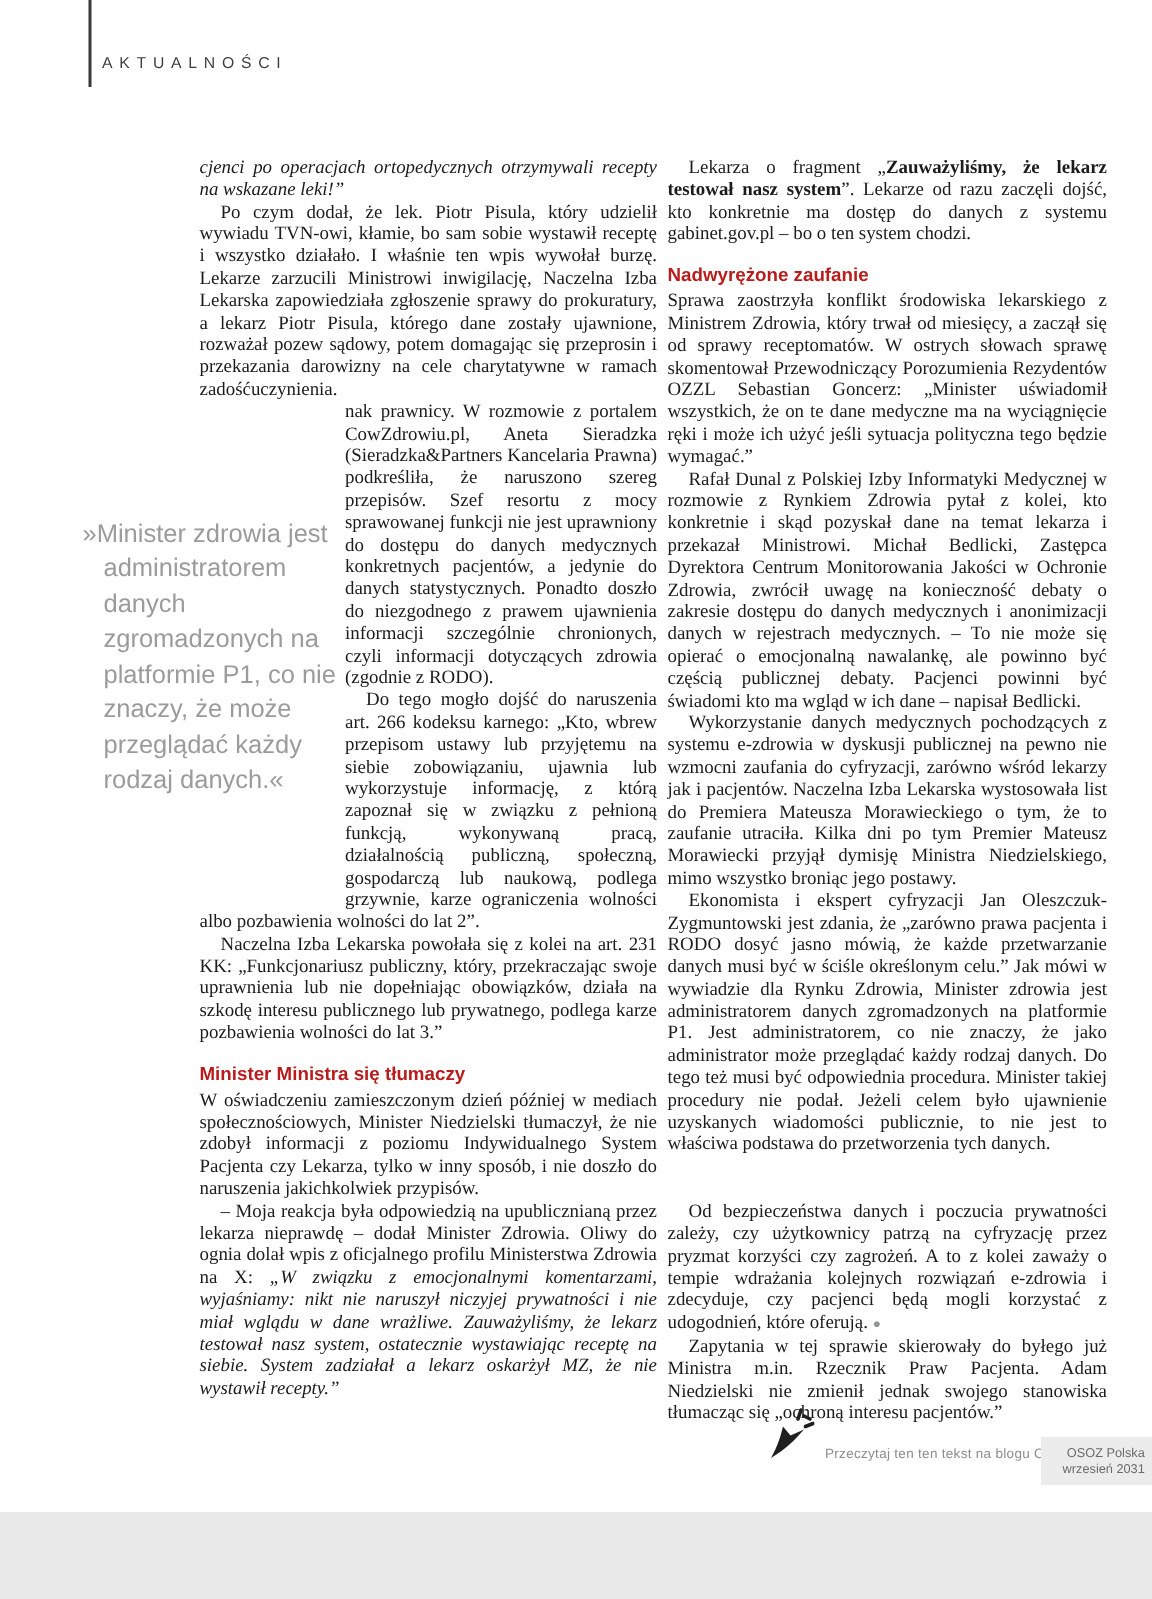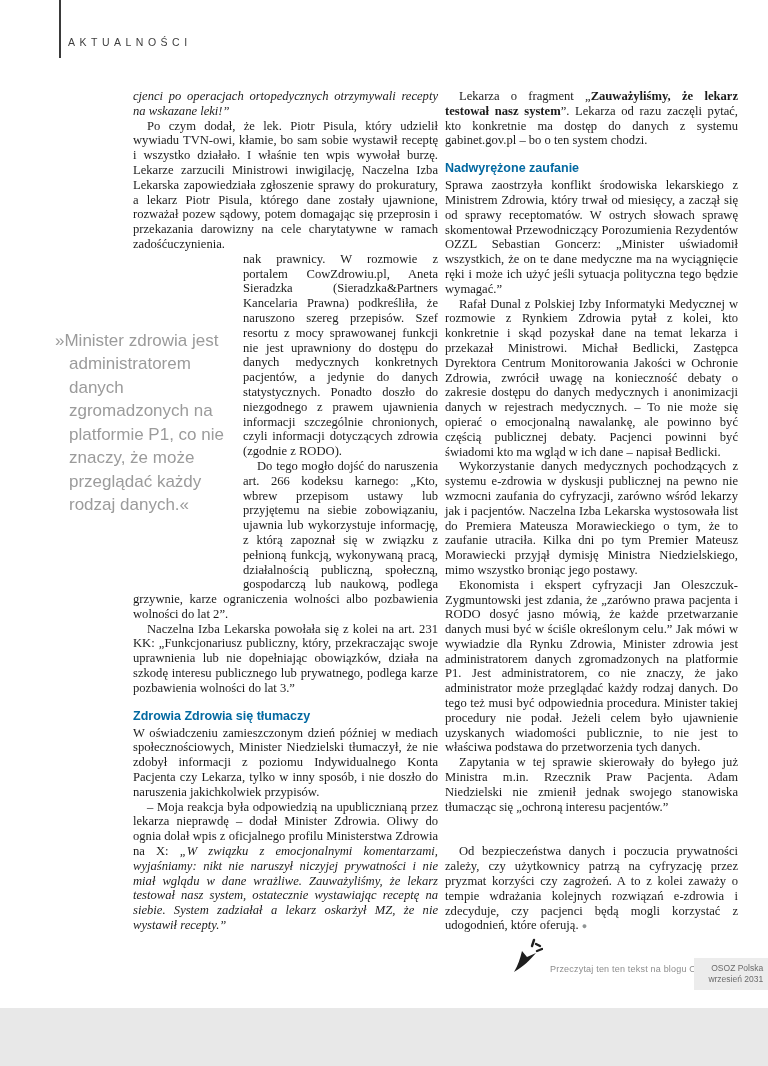--- a/index.html
+++ b/index.html
@@ -18,40 +18,40 @@
     position:absolute;left:59px;top:0;
     width:2px;height:58px;background:#3a3a3a;
   }
   .section-label{
     position:absolute;left:68px;top:36px;
     font-family:"Liberation Sans","DejaVu Sans",sans-serif;
     font-size:10.5px;letter-spacing:4.5px;color:#3d3d3d;
   }
   
   .columns{
-    position:absolute;left:133px;top:89px;width:605px;
+    position:absolute;left:133px;top:104px;width:605px;
     display:flex;gap:7px;
     font-size:12.6px;line-height:14.8px;text-align:justify;
   }
   .col{min-width:0;}
   .col1{width:305px;}
   .col2{width:293px;}
   .col p{margin:0;}
   .col p.indent{text-indent:14px;}
   .col h3{
     font-family:"Liberation Sans","DejaVu Sans",sans-serif;
-    font-size:12.5px;font-weight:700;color:#0369a1;
+    font-size:12.5px;font-weight:700;color:#b91c1c;
     margin:13px 0 3px 0;text-align:left;line-height:14px;
   }
   .lead-italic{font-style:italic;}
   .it{font-style:italic;}
   .pullquote{
     float:left;
     width:170px;
-    margin:3px 18px 0 -78px;
+    margin:3px 5px 0 -78px;
     padding:74px 0 66px 14px;
     box-sizing:border-box;
     text-indent:-14px;
     font-family:"Liberation Sans","DejaVu Sans",sans-serif;
     font-size:17px;line-height:23.5px;font-weight:400;
     color:#9b9b9b;text-align:left;
   }
   .closing{margin-top:30px !important;}
   .endmark{color:#8f9494;font-size:9px;}
   
@@ -91,34 +91,34 @@
 
   <main class="columns">
 
     <section class="col col1">
       <p class="lead-italic">cjenci po operacjach ortopedycznych otrzymywali recepty na wskazane leki!”</p>
       <p class="indent">Po czym dodał, że lek. Piotr Pisula, który udzielił wywiadu TVN-owi, kłamie, bo sam sobie wystawił receptę i wszystko działało. I właśnie ten wpis wywołał burzę. Lekarze zarzucili Ministrowi inwigilację, Naczelna Izba Lekarska zapowiedziała zgłoszenie sprawy do prokuratury, a lekarz Piotr Pisula, którego dane zostały ujawnione, rozważał pozew sądowy, potem domagając się przeprosin i przekazania darowizny na cele charytatywne w ramach zadośćuczynienia.</p>
       <aside class="pullquote">»Minister zdrowia jest administratorem danych zgromadzonych na platformie P1, co nie znaczy, że może przeglądać każdy rodzaj danych.«</aside>
       <p>nak prawnicy. W rozmowie z portalem CowZdrowiu.pl, Aneta Sieradzka (Sieradzka&amp;Partners Kancelaria Prawna) podkreśliła, że naruszono szereg przepisów. Szef resortu z mocy sprawowanej funkcji nie jest uprawniony do dostępu do danych medycznych konkretnych pacjentów, a jedynie do danych statystycznych. Ponadto doszło do niezgodnego z prawem ujawnienia informacji szczególnie chronionych, czyli informacji dotyczących zdrowia (zgodnie z RODO).</p>
       <p class="indent">Do tego mogło dojść do naruszenia art. 266 kodeksu karnego: „Kto, wbrew przepisom ustawy lub przyjętemu na siebie zobowiązaniu, ujawnia lub wykorzystuje informację, z którą zapoznał się w związku z pełnioną funkcją, wykonywaną pracą, działalnością publiczną, społeczną, gospodarczą lub naukową, podlega grzywnie, karze ograniczenia wolności albo pozbawienia wolności do lat 2”.</p>
       <p class="indent">Naczelna Izba Lekarska powołała się z kolei na art. 231 KK: „Funkcjonariusz publiczny, który, przekraczając swoje uprawnienia lub nie dopełniając obowiązków, działa na szkodę interesu publicznego lub prywatnego, podlega karze pozbawienia wolności do lat 3.”</p>
-      <h3>Zdrowia Zdrowia się tłumaczy</h3>
-      <p>W oświadczeniu zamieszczonym dzień później w mediach społecznościowych, Minister Niedzielski tłumaczył, że nie zdobył informacji z poziomu Indywidualnego Konta Pacjenta czy Lekarza, tylko w inny sposób, i nie doszło do naruszenia jakichkolwiek przypisów.</p>
+      <h3>Minister Ministra się tłumaczy</h3>
+      <p>W oświadczeniu zamieszczonym dzień później w mediach społecznościowych, Minister Niedzielski tłumaczył, że nie zdobył informacji z poziomu Indywidualnego System Pacjenta czy Lekarza, tylko w inny sposób, i nie doszło do naruszenia jakichkolwiek przypisów.</p>
       <p class="indent"><span>– Moja reakcja była odpowiedzią na upublicznianą przez lekarza nieprawdę – dodał Minister Zdrowia. Oliwy do ognia dolał wpis z oficjalnego profilu Ministerstwa Zdrowia na X: </span><span class="it">„W związku z emocjonalnymi komentarzami, wyjaśniamy: nikt nie naruszył niczyjej prywatności i nie miał wglądu w dane wrażliwe. Zauważyliśmy, że lekarz testował nasz system, ostatecznie wystawiając receptę na siebie. System zadziałał a lekarz oskarżył MZ, że nie wystawił recepty.”</span></p>
     </section>
 
     <section class="col col2">
-      <p class="indent"><span>Lekarza o fragment „</span><b>Zauważyliśmy, że lekarz testował nasz system</b><span>”. Lekarza od razu zaczęli pytać, kto konkretnie ma dostęp do danych z systemu gabinet.gov.pl – bo o ten system chodzi.</span></p>
+      <p class="indent"><span>Lekarza o fragment „</span><b>Zauważyliśmy, że lekarz testował nasz system</b><span>”. Lekarze od razu zaczęli dojść, kto konkretnie ma dostęp do danych z systemu gabinet.gov.pl – bo o ten system chodzi.</span></p>
       <h3>Nadwyrężone zaufanie</h3>
       <p>Sprawa zaostrzyła konflikt środowiska lekarskiego z Ministrem Zdrowia, który trwał od miesięcy, a zaczął się od sprawy receptomatów. W ostrych słowach sprawę skomentował Przewodniczący Porozumienia Rezydentów OZZL Sebastian Goncerz: „Minister uświadomił wszystkich, że on te dane medyczne ma na wyciągnięcie ręki i może ich użyć jeśli sytuacja polityczna tego będzie wymagać.”</p>
       <p class="indent">Rafał Dunal z Polskiej Izby Informatyki Medycznej w rozmowie z Rynkiem Zdrowia pytał z kolei, kto konkretnie i skąd pozyskał dane na temat lekarza i przekazał Ministrowi. Michał Bedlicki, Zastępca Dyrektora Centrum Monitorowania Jakości w Ochronie Zdrowia, zwrócił uwagę na konieczność debaty o zakresie dostępu do danych medycznych i anonimizacji danych w rejestrach medycznych. – To nie może się opierać o emocjonalną nawalankę, ale powinno być częścią publicznej debaty. Pacjenci powinni być świadomi kto ma wgląd w ich dane – napisał Bedlicki.</p>
       <p class="indent">Wykorzystanie danych medycznych pochodzących z systemu e-zdrowia w dyskusji publicznej na pewno nie wzmocni zaufania do cyfryzacji, zarówno wśród lekarzy jak i pacjentów. Naczelna Izba Lekarska wystosowała list do Premiera Mateusza Morawieckiego o tym, że to zaufanie utraciła. Kilka dni po tym Premier Mateusz Morawiecki przyjął dymisję Ministra Niedzielskiego, mimo wszystko broniąc jego postawy.</p>
       <p class="indent">Ekonomista i ekspert cyfryzacji Jan Oleszczuk-Zygmuntowski jest zdania, że „zarówno prawa pacjenta i RODO dosyć jasno mówią, że każde przetwarzanie danych musi być w ściśle określonym celu.” Jak mówi w wywiadzie dla Rynku Zdrowia, Minister zdrowia jest administratorem danych zgromadzonych na platformie P1. Jest administratorem, co nie znaczy, że jako administrator może przeglądać każdy rodzaj danych. Do tego też musi być odpowiednia procedura. Minister takiej procedury nie podał. Jeżeli celem było ujawnienie uzyskanych wiadomości publicznie, to nie jest to właściwa podstawa do przetworzenia tych danych.</p>
+      <p class="indent closing"><span>Od bezpieczeństwa danych i poczucia prywatności zależy, czy użytkownicy patrzą na cyfryzację przez pryzmat korzyści czy zagrożeń. A to z kolei zaważy o tempie wdrażania kolejnych rozwiązań e-zdrowia i zdecyduje, czy pacjenci będą mogli korzystać z udogodnień, które oferują.</span> <span class="endmark">●</span></p>
       <p class="indent">Zapytania w tej sprawie skierowały do byłego już Ministra m.in. Rzecznik Praw Pacjenta. Adam Niedzielski nie zmienił jednak swojego stanowiska tłumacząc się „ochroną interesu pacjentów.”</p>
-      <p class="indent closing"><span>Od bezpieczeństwa danych i poczucia prywatności zależy, czy użytkownicy patrzą na cyfryzację przez pryzmat korzyści czy zagrożeń. A to z kolei zaważy o tempie wdrażania kolejnych rozwiązań e-zdrowia i zdecyduje, czy pacjenci będą mogli korzystać z udogodnień, które oferują.</span> <span class="endmark">●</span></p>
     </section>
 
   </main>
 
   <div class="blog-note">
     <svg width="32" height="36" viewBox="0 0 32 36" aria-hidden="true">
       <g stroke="#1f1f1f" stroke-width="2.4" stroke-linecap="round" fill="none">
         <path d="M21 8 L23 2"></path>
         <path d="M26 13 L31 11"></path>
         <path d="M25 6 L29 8"></path>

